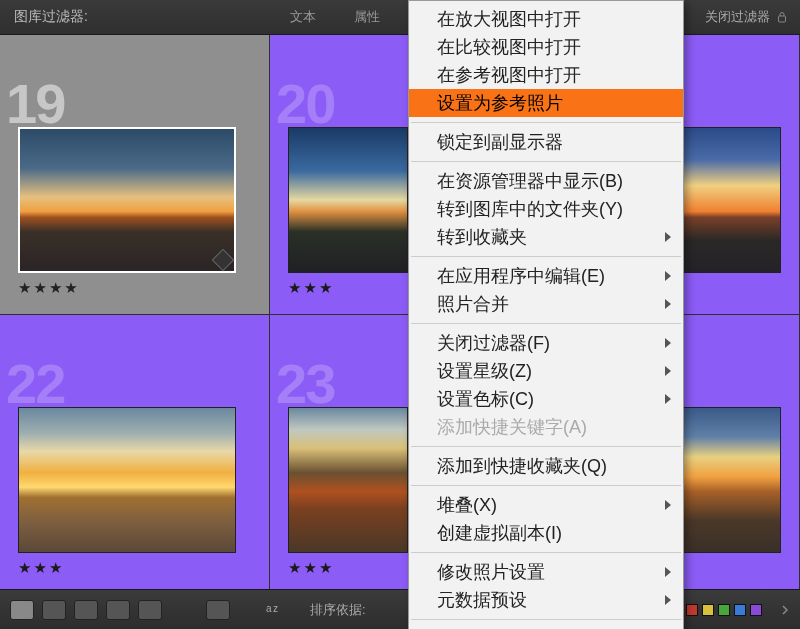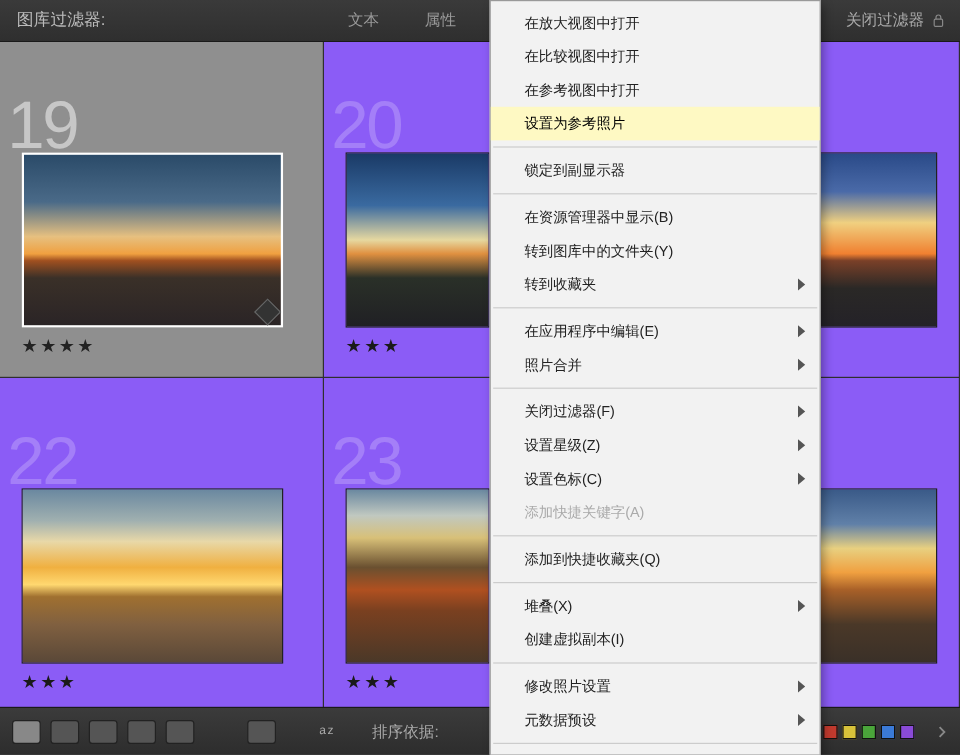--- a/index.html
+++ b/index.html
@@ -41,21 +41,21 @@
     border-right: 1px solid #2f2f2f;
     border-bottom: 1px solid #2f2f2f;
     background: #8b5cf6;
     padding: 18px 18px 10px 18px;
   }
   .cell.selected { background: #8f8f8f; }
   .cell-num {
     position: absolute;
     top: 36px; left: 6px;
     font-size: 56px;
-    font-weight: normal;
+    font-weight: bold;
     color: rgba(255,255,255,0.22);
     letter-spacing: -2px;
     pointer-events:none;
   }
   .cell.selected .cell-num { color: rgba(255,255,255,0.5); }
 
   .thumb-wrap {
     margin-top: 74px;
     width: 218px; height: 146px;
     border: 1px solid #222;
@@ -88,26 +88,26 @@
     border: 1px solid #999;
     box-shadow: 3px 3px 8px rgba(0,0,0,0.35);
     padding: 4px 0;
     z-index: 50;
   }
   .menu-item {
     height: 28px;
     line-height: 28px;
     padding: 0 28px 0 28px;
     color: #222;
-    font-size: 12px;
+    font-size: 18px;
     position: relative;
     white-space: nowrap;
   }
   .menu-item:hover, .menu-item.highlight {
-    background: #fef9c3;
+    background: #f97316;
     color:#000;
   }
   .menu-item.disabled { color: #aaa; }
   .menu-sep {
     height: 1px;
     background: #ccc;
     margin: 5px 2px;
   }
   .submenu-arrow {
     position: absolute;

